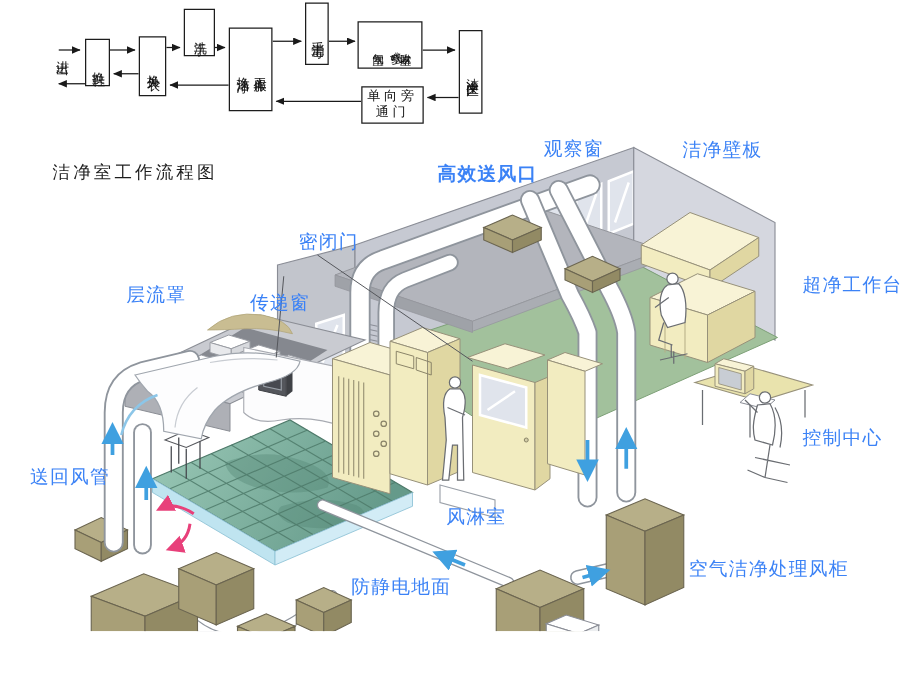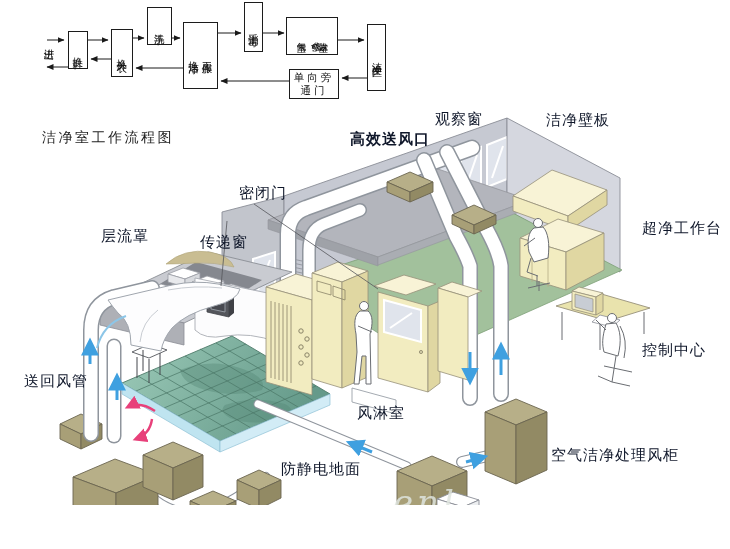--- a/index.html
+++ b/index.html
@@ -8,21 +8,21 @@
   #art{position:absolute;left:0;top:0;z-index:1;}
   
   .fc-box{position:absolute;z-index:3;border:1px solid #1c1c1c;background:#fff;
           display:flex;align-items:center;justify-content:center;color:#111;box-sizing:border-box;}
   .vtext{writing-mode:vertical-rl;text-orientation:upright;font-size:10.5px;line-height:1;letter-spacing:1.5px;}
   .vtext.small{font-size:9px;letter-spacing:0.5px;}
   .fc-entry{position:absolute;z-index:3;color:#111;}
   .fc-caption{position:absolute;z-index:3;font-size:14px;color:#1d1d1d;letter-spacing:2.5px;white-space:nowrap;margin-top:28px;}
   .hline{display:block;text-align:center;font-size:10.5px;line-height:13px;letter-spacing:3px;color:#111;}
   
-  .dlabel{position:absolute;z-index:3;font-size:15px;color:#0f172a;white-space:nowrap;letter-spacing:1px;}
+  .dlabel{position:absolute;z-index:3;font-size:15px;color:#3b82f6;white-space:nowrap;letter-spacing:1px;}
   
   .wmark{position:absolute;z-index:4;font-size:34px;font-style:italic;color:rgba(222,228,222,0.85);
          font-family:"DejaVu Serif","Liberation Serif",serif;letter-spacing:4px;pointer-events:none;}
   
   .wall{stroke:#8a8d96;stroke-width:0.9;}
   .cream{fill:#f2ecc0;stroke:#97917a;stroke-width:0.8;}
   .cream-top{fill:#f8f3d6;stroke:#97917a;stroke-width:0.8;}
   .cream-side{fill:#e0d7a2;stroke:#97917a;stroke-width:0.8;}
   .khaki-top{fill:#b7af88;stroke:#6b6550;stroke-width:0.9;}
   .khaki-front{fill:#a89f77;stroke:#6b6550;stroke-width:0.9;}
@@ -392,14 +392,13 @@
   <div class="dlabel" style="left:350px;top:130px;font-weight:bold;">高效送风口</div>
   <div class="dlabel" style="left:435px;top:110px;">观察窗</div>
   <div class="dlabel" style="left:546px;top:111px;">洁净壁板</div>
   <div class="dlabel" style="left:642px;top:219px;">超净工作台</div>
   <div class="dlabel" style="left:642px;top:341px;">控制中心</div>
   <div class="dlabel" style="left:24px;top:372px;">送回风管</div>
   <div class="dlabel" style="left:357px;top:404px;">风淋室</div>
   <div class="dlabel" style="left:281px;top:460px;">防静电地面</div>
   <div class="dlabel" style="left:551px;top:446px;">空气洁净处理风柜</div>
 
-  <div class="wmark" style="left:393px;top:482px;">enl</div>
 </div>
 
 </body></html>

